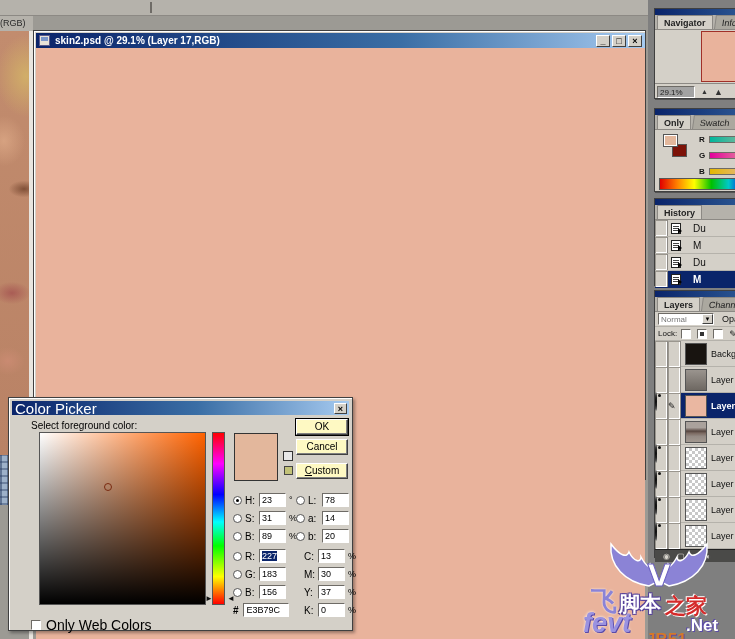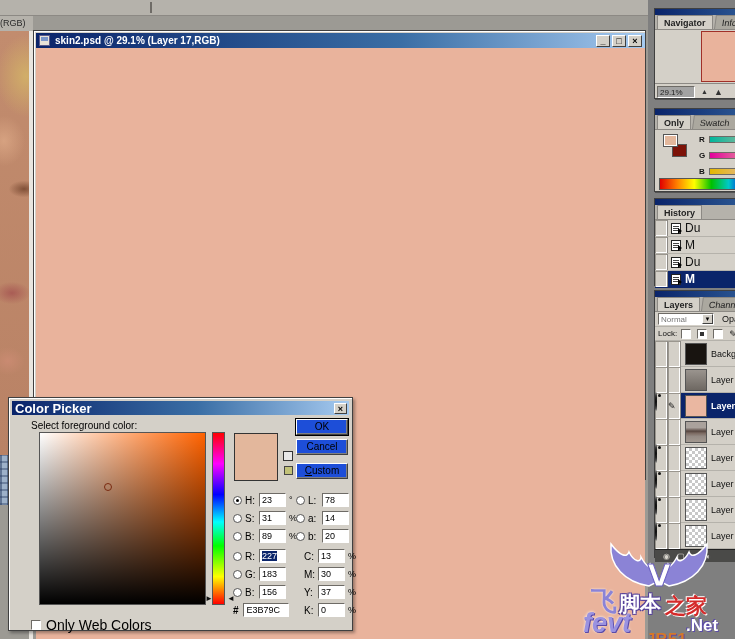--- a/index.html
+++ b/index.html
@@ -84,21 +84,21 @@
   .hist-row { height:17px; display:flex; align-items:center; border-bottom:1px solid #b5b2ab; background:#d4d0c8; }
   .hist-row.selected { background:#0a246a; border-bottom-color:#0a246a; }
   .hist-row.selected .hist-label { color:#fff; font-weight:bold; }
   .well { width:13px; height:100%; border-right:1px solid #8c8984; background:#d4d0c8;
           box-shadow:inset 1px 1px 0 #9a968e, inset -1px -1px 0 #fff; }
   .hicon { width:10px; height:11px; background:#fff; border:1px solid #222; margin-left:3px; position:relative; flex:none; }
   .hicon::before { content:""; position:absolute; left:1px; top:2px; width:6px; height:1px; background:#444;
                    box-shadow:0 2px 0 #444, 0 4px 0 #444; }
   .hicon::after { content:""; position:absolute; right:-2px; bottom:-1px; border-left:4px solid #000;
                   border-top:3px solid transparent; border-bottom:3px solid transparent; }
-  .hist-label { font-size:12px; color:#111; margin-left:4px; white-space:nowrap; }
+  .hist-label { font-size:10px; color:#111; margin-left:12px; white-space:nowrap; }
 
   
   .lay-controls { height:15px; display:flex; align-items:center; border-bottom:1px solid #b5b2ab; }
   .blend-box { width:56px; height:12px; margin-left:3px; background:#fff; border:1px solid;
                border-color:#6e6b66 #fff #fff #6e6b66; font-size:8px; color:#777; line-height:11px; padding-left:2px;
                display:flex; }
   .blend-arrow { margin-left:auto; width:11px; height:10px; background:#d4d0c8; border:1px solid;
                  border-color:#fff #404040 #404040 #fff; font-size:6px; line-height:9px; text-align:center; color:#000; }
   .opacity-label { font-size:9px; color:#111; margin-left:8px; white-space:nowrap; }
   .lock-row { height:14px; display:flex; align-items:center; border-bottom:1px solid #b5b2ab; }
@@ -129,39 +129,39 @@
   .eye::after { content:""; position:absolute; left:2px; top:1px; width:3px; height:3px; background:#111; border-radius:50%; }
   .lay-bottom { height:13px; background:#4a4a48; display:flex; align-items:center; gap:7px; padding-left:8px;
                 border-top:1px solid #222; }
   .lay-bottom span { color:#d8d5cd; font-size:8px; line-height:13px; }
 
   
   .picker { left:8px; top:397px; width:345px; height:234px; background:#d4d0c8; border:1px solid #404040;
             box-shadow:inset 1px 1px 0 #fff, 2px 2px 3px rgba(0,0,0,.35); z-index:20; }
   .picker-title { position:absolute; left:3px; top:3px; right:3px; height:14px;
                   background:linear-gradient(to right,#0a246a,#3a6ea5 55%,#a6caf0); display:flex; align-items:center; }
-  .picker-title-text { color:#fff; font-size:13px; font-weight:bold; margin-left:3px; }
+  .picker-title-text { color:#fff; font-size:15px; font-weight:normal; margin-left:3px; }
   .picker-close { margin-left:auto; margin-right:2px; width:13px; height:11px; background:#d4d0c8;
                   border:1px solid; border-color:#fff #404040 #404040 #fff; font-size:9px; font-weight:bold;
                   line-height:10px; text-align:center; }
   .picker-label { position:absolute; left:22px; top:22px; font-size:10px; color:#000; }
   .sv-field { position:absolute; left:30px; top:34px; width:167px; height:173px; border:1px solid #555;
               background-image:linear-gradient(to bottom, rgba(0,0,0,0), #000),
                                linear-gradient(to right, #fff, #ff6200); }
   .sv-marker { position:absolute; left:64px; top:50px; width:8px; height:8px; border:1px solid #7a2a10;
                border-radius:50%; }
   .hue-bar { position:absolute; left:203px; top:34px; width:13px; height:173px; border:1px solid #555;
              background:linear-gradient(to bottom,#ff0000,#ff00ff 18%,#0000ff 36%,#00ffff 52%,#00ff00 66%,#ffff00 84%,#ff0000); }
   .hue-arrow { position:absolute; font-size:8px; color:#111; line-height:8px; }
   .preview-swatch { position:absolute; left:225px; top:35px; width:44px; height:48px; background:#e3b79c; border:1px solid #333; }
   .cube-icon { position:absolute; left:276px; top:55px; width:8px; height:8px; background:#fff; border:1px solid #333; }
   .cube-icon::after { content:""; position:absolute; left:-3px; top:-3px; width:8px; height:8px;
                       background:#e8e8e8; border:1px solid #333; }
   .mini-swatch { position:absolute; left:275px; top:68px; width:9px; height:9px; background:#c2c278; border:1px solid #444; }
-  .btn { position:absolute; width:52px; height:16px; background:#1d4ed8; border:1px solid;
+  .btn { position:absolute; width:52px; height:16px; background:#fef9c3; border:1px solid;
          border-color:#fff #404040 #404040 #fff; box-shadow:inset -1px -1px 0 #808080;
          font-size:10px; text-align:center; line-height:14px; color:#000; }
   .btn.default { outline:1px solid #000; }
   .btn-custom u { text-decoration:underline; }
   .val-row { position:absolute; display:flex; align-items:center; }
   .radio { width:9px; height:9px; border:1px solid #555; border-radius:50%; background:#fff; margin-right:3px;
            position:relative; flex:none; }
   .radio.on::after { content:""; position:absolute; left:2px; top:2px; width:3px; height:3px; background:#000; border-radius:50%; }
   .val-label { font-size:10px; color:#000; width:14px; }
   .val-field { width:27px; height:14px; background:#fff; border:1px solid; border-color:#6e6b66 #fff #fff #6e6b66;

